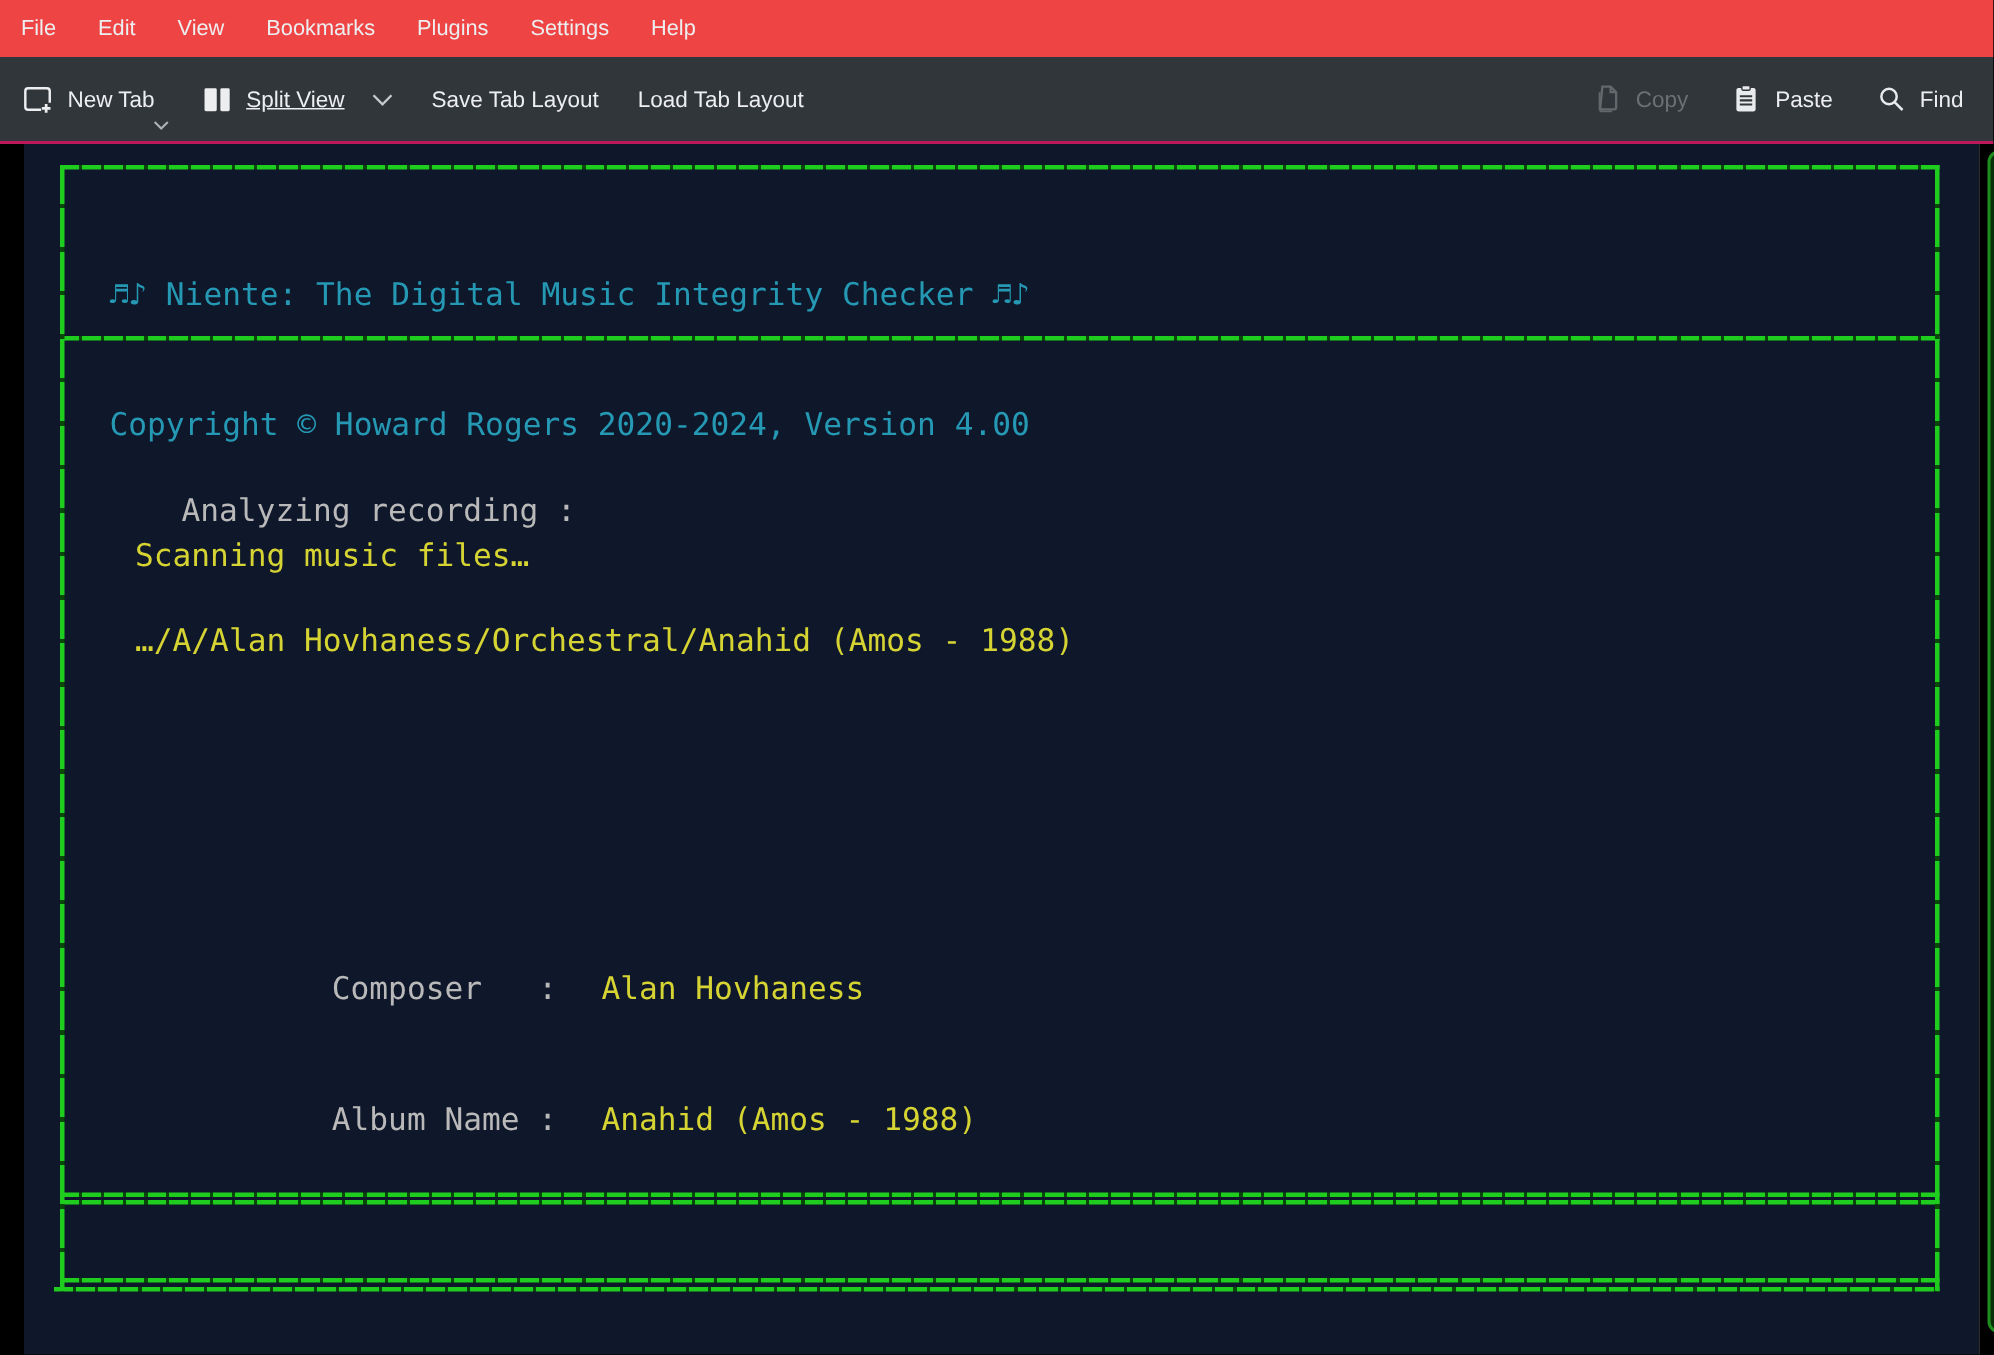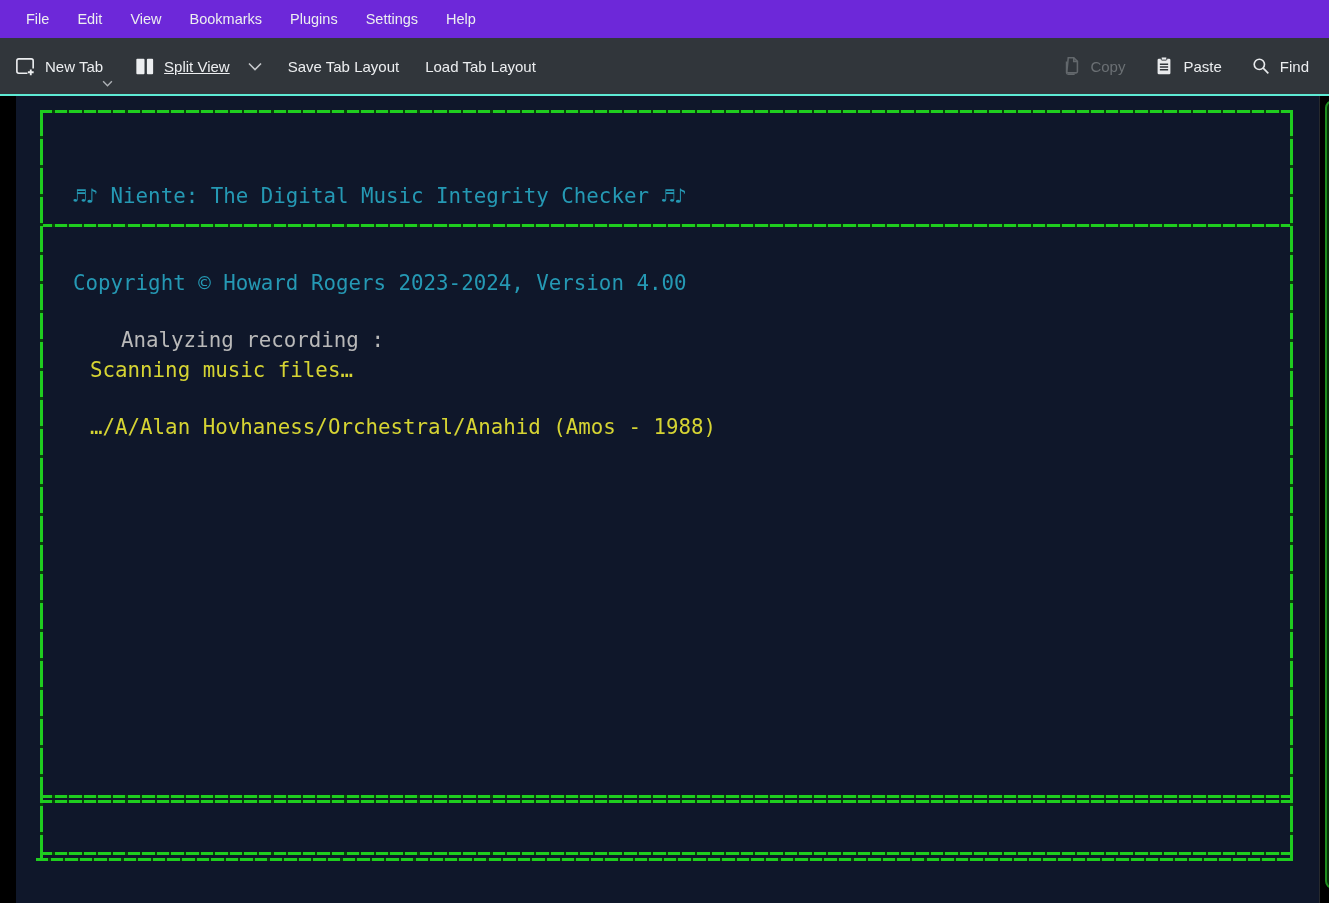--- a/index.html
+++ b/index.html
@@ -1,29 +1,29 @@
 <!DOCTYPE html>
 <html><head>
 <meta charset="utf-8">
 <style>
   * { margin:0; padding:0; box-sizing:border-box; }
   html,body { width:1329px; height:903px; background:#000; overflow:hidden;
               font-family:"Liberation Sans", sans-serif; }
 
   
   .menubar {
-    height:38px; background:#6d28d9; display:flex; align-items:center;
-    color:#eceef0; font-size:14.5px; padding-left:12px;
+    height:38px; background:#ef4444; display:flex; align-items:center;
+    color:#eceef0; font-size:14.5px; padding-left:0;
   }
   .menu-item { padding:0 14px; height:38px; display:flex; align-items:center; cursor:default; }
 
   .toolbar {
     height:58px; background:#31363b; display:flex; align-items:center;
     color:#eceef0; font-size:15px;
-    border-bottom:2px solid #5eead4;
+    border-bottom:2px solid #be185d;
   }
   .tb-btn { display:flex; align-items:center; gap:8px; margin-left:14px; position:relative; height:40px; }
   .tb-btn svg { display:block; }
   .tb-label { white-space:nowrap; }
   .caret-under { position:absolute; right:-10px; bottom:-1px; }
   .tb-text-btn { margin-left:26px; white-space:nowrap; }
   .tb-right { margin-left:auto; display:flex; align-items:flex-start; gap:10px; padding-right:20px; }
   .tb-right .tb-btn { margin-left:18px; }
   .disabled { color:#6b7074; }
 
@@ -152,29 +152,35 @@
   <div class="hline" style="top:128px; left:24px; width:1253px;"></div>
   <div class="hline" style="top:699px; left:24px; width:1253px;"></div>
   <div class="hline" style="top:704px; left:24px; width:1253px;"></div>
   <div class="hline" style="top:756px; left:24px; width:1253px;"></div>
   <div class="hline" style="top:762px; left:20px; width:1257px;"></div>
   <div class="vline" style="left:24px;   top:14px; height:751px;"></div>
   <div class="vline" style="left:1274px; top:14px; height:751px;"></div>
 
   <div class="tblock" style="top:28px;">
     <div class="tline c-cyan">♬♪ Niente: The Digital Music Integrity Checker ♬♪</div>
-    <div class="tline c-cyan">Copyright © Howard Rogers 2023-2024, Version 4.00</div>
+    <div class="tline c-cyan">Copyright © Howard Rogers 2020-2024, Version 4.00</div>
     <div class="tline c-yellow">Scanning music files…</div>
   </div>
 
   <div class="tblock" style="top:172px;">
     <div class="tline c-gray">Analyzing recording :</div>
     <div class="tline c-yellow">…/A/Alan Hovhaness/Orchestral/Anahid (Amos - 1988)</div>
 
     <div class="fields-block">
+      <div class="tline">
+        <span class="c-gray">Composer   : </span><span class="c-yellow">Alan Hovhaness</span>
+      </div>
+      <div class="tline">
+        <span class="c-gray">Album Name : </span><span class="c-yellow">Anahid (Amos - 1988)</span>
+      </div>
       <div class="tline">
         
       </div>
       
     </div>
 
     
   </div>
 
   <div class="tblock" style="top:718px;">

